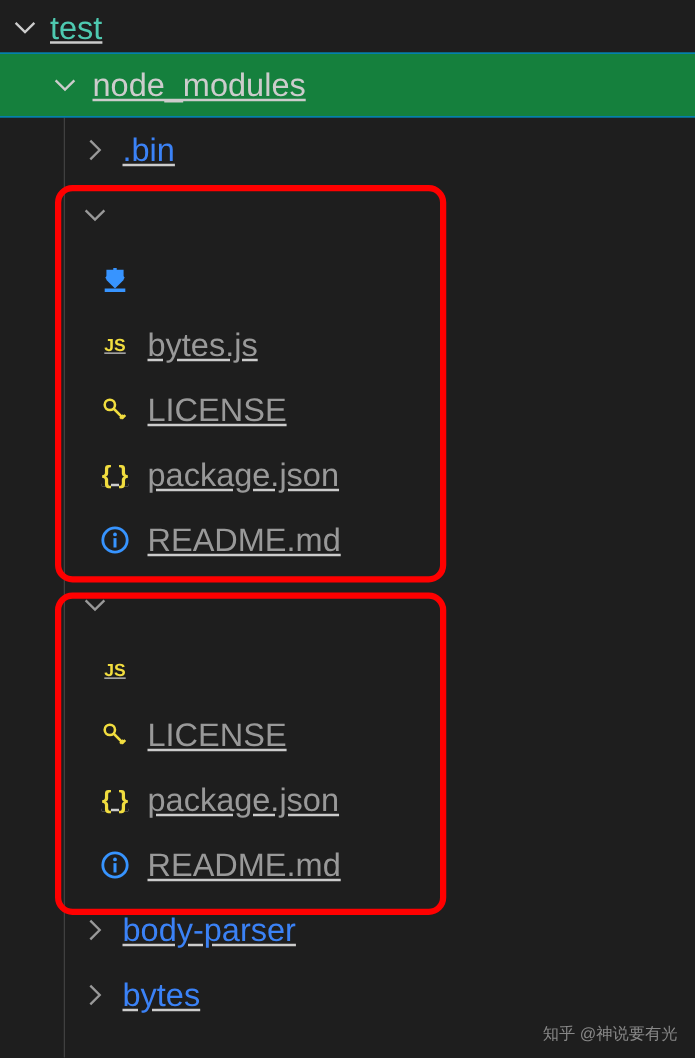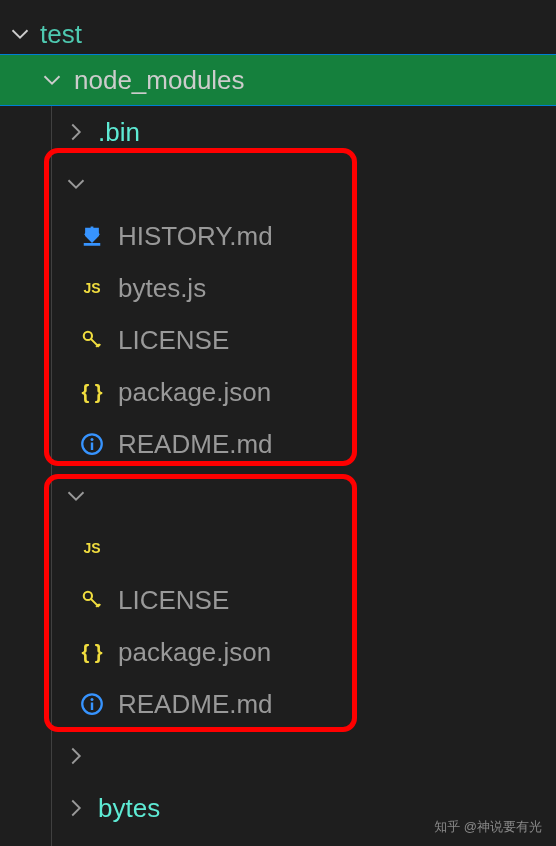--- a/index.html
+++ b/index.html
@@ -11,21 +11,22 @@
       background: #1e1e1e;
       font-family: -apple-system, BlinkMacSystemFont, "Segoe UI", sans-serif;
       width: 556px;
       height: 846px;
       overflow: hidden;
       position: relative;
     }
     .tree {
       color: #cccccc;
       font-size: 26px;
-      padding-top: 14px;
+      padding-top: 2px;
+      text-decoration: underline;
     }
     .row {
       display: flex;
       align-items: center;
       height: 52px;
       cursor: pointer;
       position: relative;
     }
     .row.root {
       height: 40px;
@@ -68,21 +69,21 @@
       white-space: nowrap;
     }
     .test-label {
       color: #4EC9B0;
       font-weight: 500;
     }
     .node-modules-label {
       color: #cccccc;
     }
     .folder-label {
-      color: #5eead4;
+      color: #3b82f6;
     }
     .file-label {
       color: #999999;
     }
     .guide {
       position: absolute;
       width: 1px;
       background: #404040;
       top: 0;
       bottom: 0;
@@ -174,21 +175,20 @@
   </div>
 
   <div class="row">
     <div class="indent" style="width:78px"></div>
     <span class="icon icon-arrow">
       <svg viewBox="0 0 16 16" fill="#3794ff" width="22" height="22">
           <path d="M8 1v10M3 6l5 5 5-5M2 14h12" stroke="#3794ff" stroke-width="2" fill="none"></path>
           <path d="M3 2h10v6l-5 5-5-5z" fill="#3794ff"></path>
         </svg>
     </span>
-    <span class="label file-label">HISTORY.md</span>
   </div>
 
   <div class="row">
     <div class="indent" style="width:78px"></div>
     <span class="icon icon-js">JS</span>
     <span class="label file-label">bytes.js</span>
   </div>
 
   <div class="row">
     <div class="indent" style="width:78px"></div>
@@ -264,20 +264,21 @@
   </div>
 
   <div class="row">
     <div class="indent" style="width:64px"></div>
     <span class="chevron">
       <svg viewBox="0 0 16 16" fill="none" stroke="#999999" stroke-width="1.5">
           <path d="M5 2l6 6-6 6"></path>
         </svg>
     </span>
     <span class="spacer" style="width:10px"></span>
+    <span class="label folder-label">body-parser</span>
   </div>
 
   <div class="row">
     <div class="indent" style="width:64px"></div>
     <span class="chevron">
       <svg viewBox="0 0 16 16" fill="none" stroke="#999999" stroke-width="1.5">
           <path d="M5 2l6 6-6 6"></path>
         </svg>
     </span>
     <span class="spacer" style="width:10px"></span>

